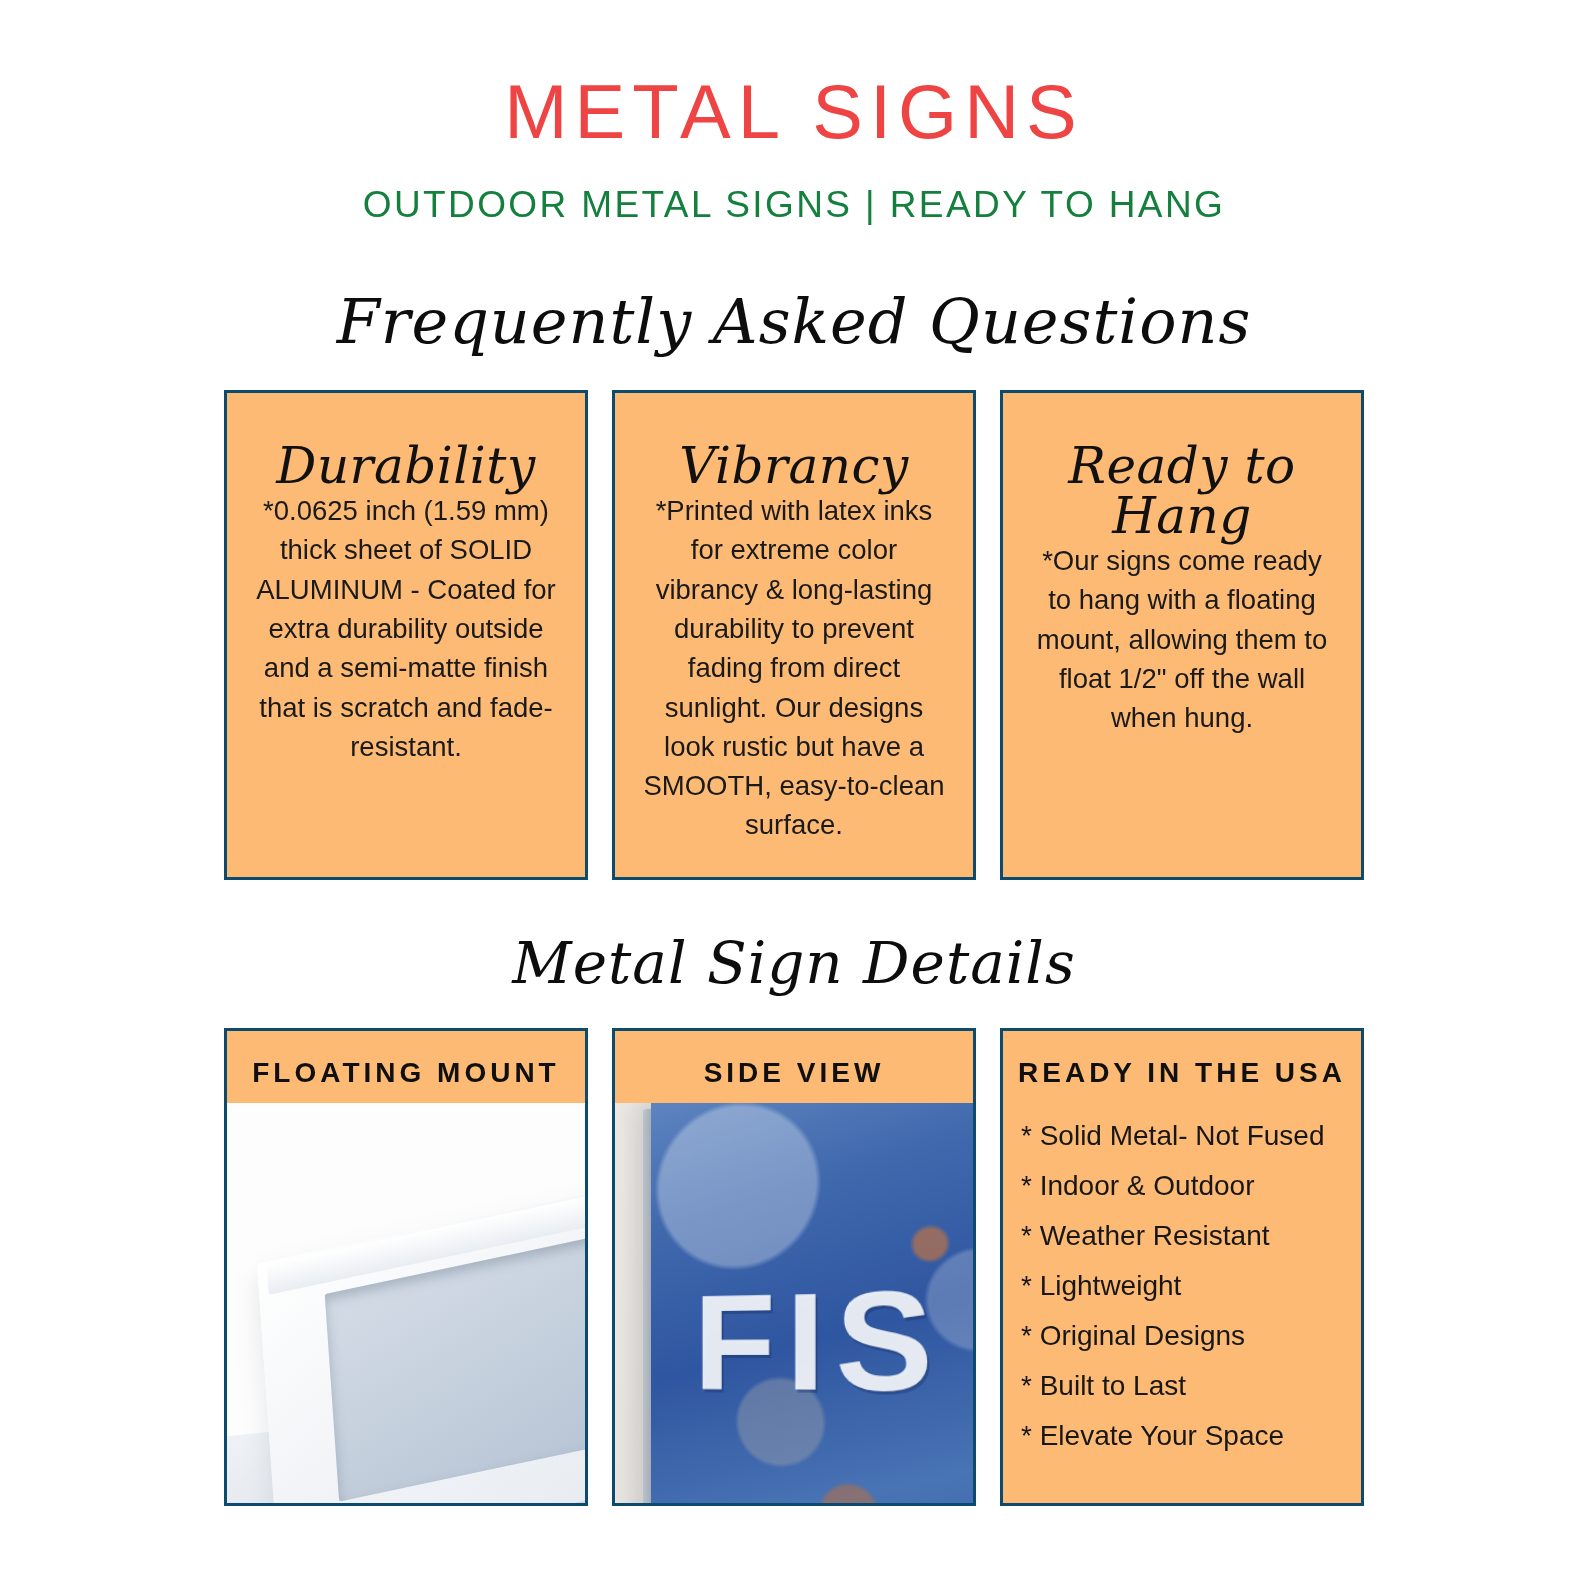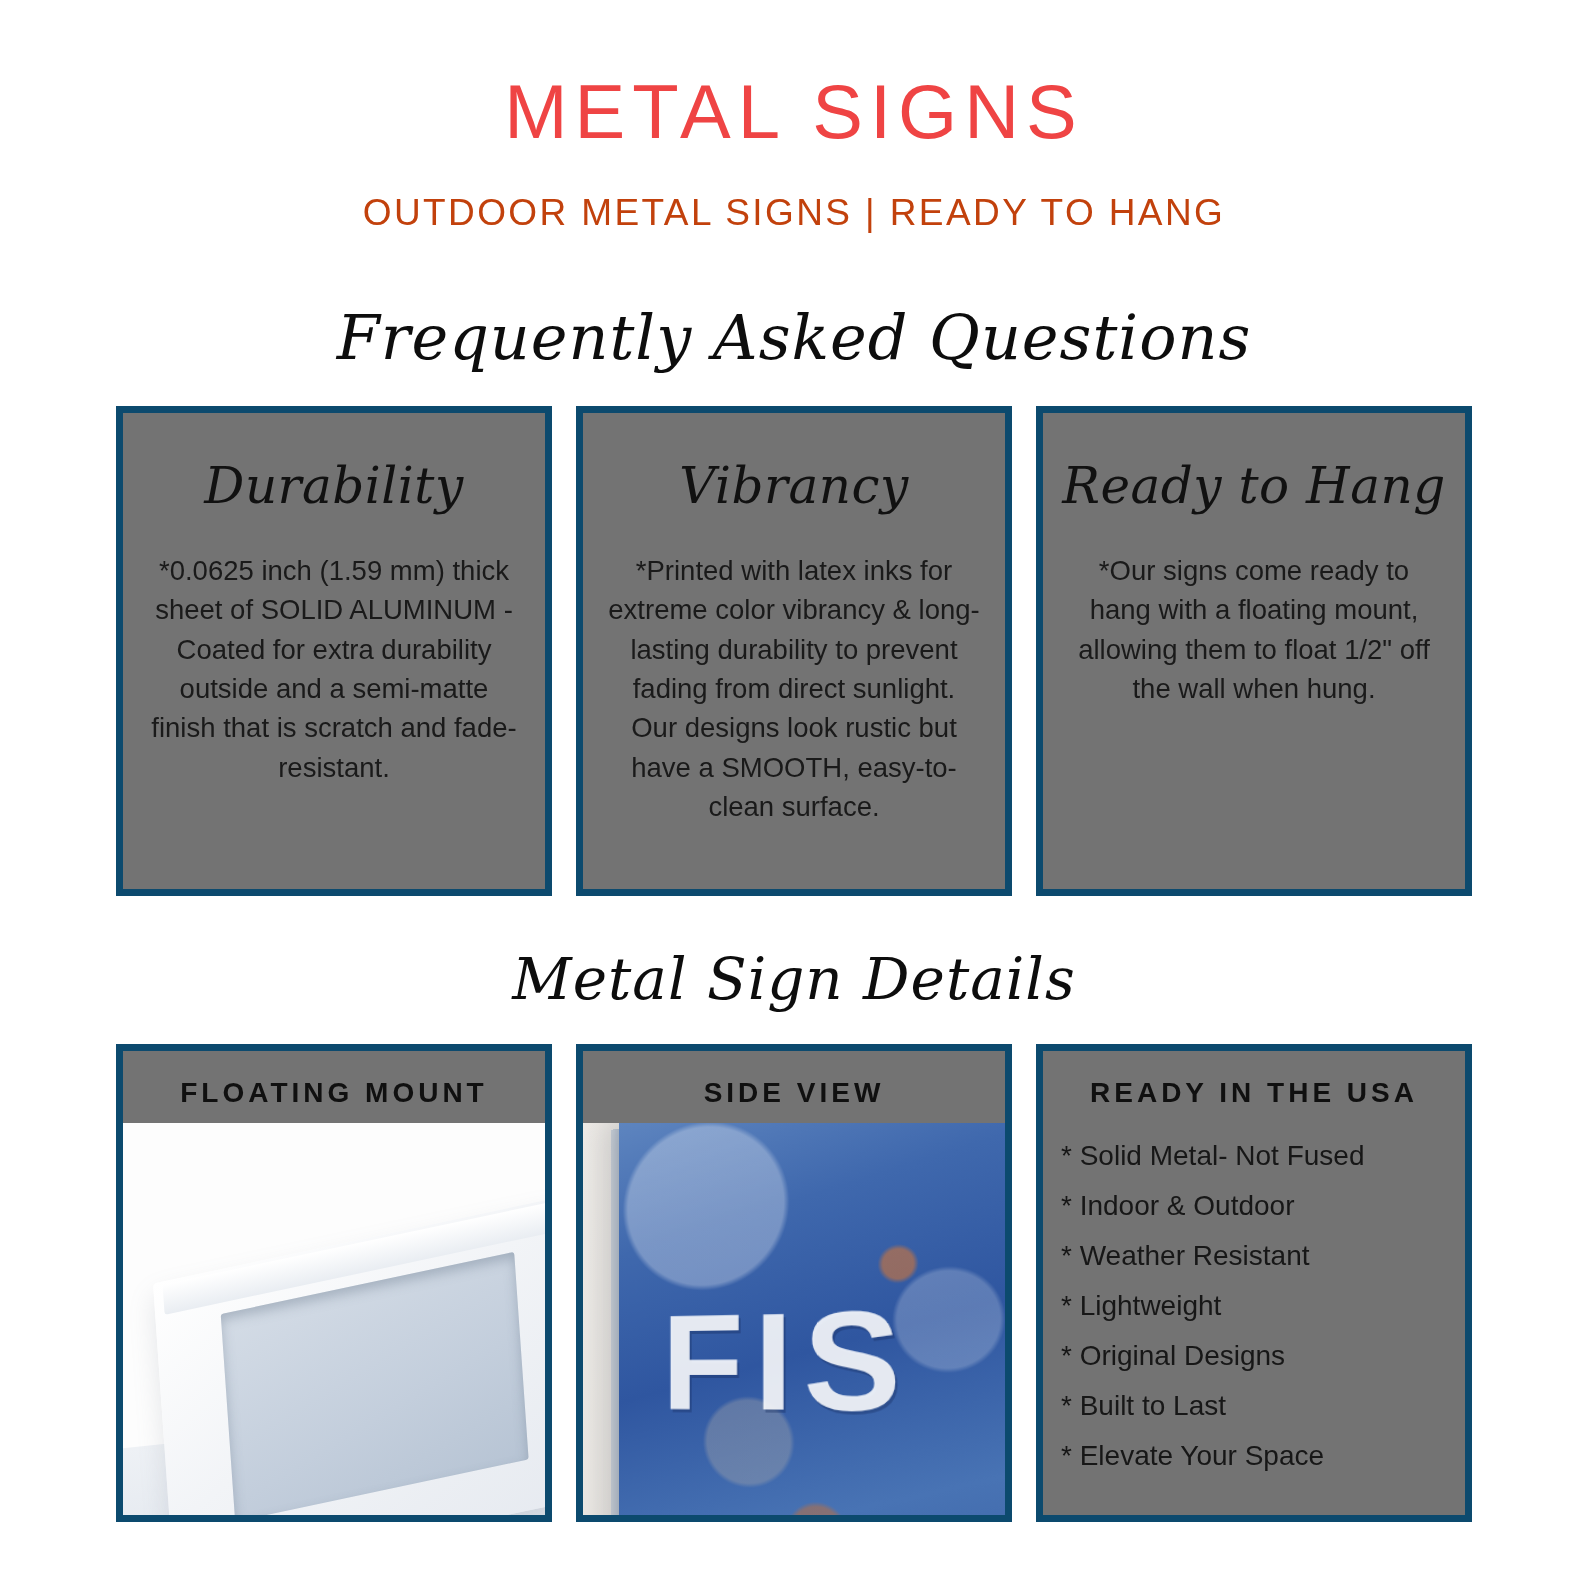--- a/index.html
+++ b/index.html
@@ -34,22 +34,22 @@
     margin: 0;
     padding-top: 72px;
     line-height: 1.05;
   }
   .sub-title {
     text-align: center;
     font-family: "Liberation Sans", sans-serif;
     font-weight: 400;
     font-size: 37px;
     letter-spacing: 2.4px;
-    color: #c2410c;
-    margin: 16px;
+    color: #15803d;
+    margin: 8px;
     padding-top: 24px;
   }
 
   
   .script {
     font-family: "DejaVu Serif", serif;
     font-style: italic;
     font-weight: 400;
     color: #0d0d0d;
     text-align: center;
@@ -73,24 +73,24 @@
     display: flex;
     justify-content: center;
     gap: 24px;
     padding: 0 88px;
     box-sizing: border-box;
   }
   .faq-grid { margin-top: 34px; }
   .details-grid { margin-top: 32px; }
 
   .card {
-    border: 7px solid #0c4a6e;
+    border: 3px solid #0c4a6e;
     box-sizing: border-box;
-    width: 436px;
-    background: #737373;
+    width: 364px;
+    background: #fdba74;
     position: relative;
     overflow: hidden;
   }
   .faq-card {
     height: 490px;
     padding: 22px 18px 18px 18px;
     display: flex;
     flex-direction: column;
     align-items: center;
   }
@@ -98,21 +98,20 @@
     font-family: "DejaVu Serif", serif;
     font-style: italic;
     font-size: 50px;
     color: #111;
     text-align: center;
     margin: 26px 0 0 0;
     line-height: 1;
     letter-spacing: 0.5px;
   }
   .card-body {
-    margin-top: 40px;
     font-family: "Liberation Sans", sans-serif;
     font-size: 27.5px;
     line-height: 1.43;
     text-align: center;
     color: #1a1a1a;
     padding: 0 6px;
   }
 
   
   .detail-card {

